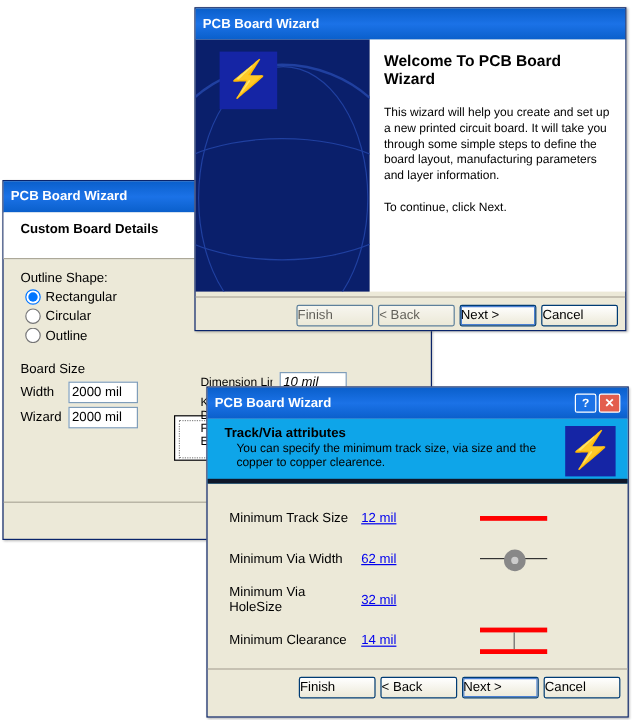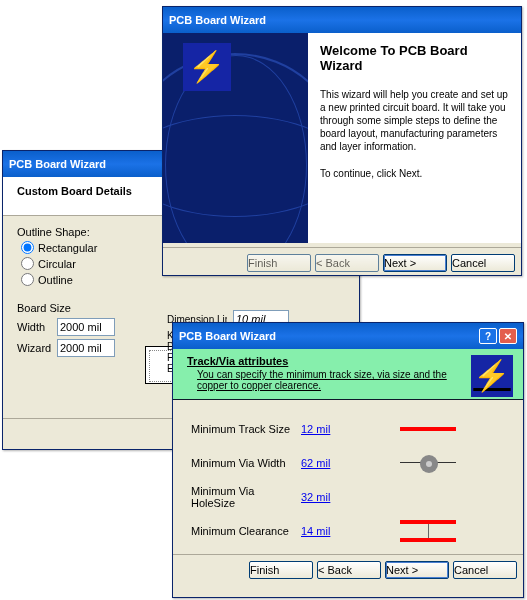--- a/index.html
+++ b/index.html
@@ -33,21 +33,21 @@
 
 
 #w2 { left: 2px; top: 150px; width: 356px; height: 298px; }
 #w2 .hdr { background: #fff; padding: 8px 14px; border-bottom: 1px solid #aca899; height: 22px; }
 #w2 .body2 { padding: 10px 14px; position: relative; }
 .sizebox { border: 1px solid #000; width: 34px; height: 36px; position: absolute; left: 142px; top: 130px; background: #fff; }
 .sizebox::after { content: ""; position: absolute; left: 3px; top: 3px; width: 28px; height: 30px; border: 1px dotted #888; }
 
 
 #w3 { left: 172px; top: 322px; width: 350px; height: 274px; }
-#w3 .hdr3 { background: #86efac; padding: 6px 10px 2px 14px; border-bottom: 1px solid #0f172a; display: flex; text-decoration: underline; }
+#w3 .hdr3 { background: #0ea5e9; padding: 6px 10px 2px 14px; border-bottom: 4px solid #0f172a; display: flex; }
 #w3 .hdr3 .htxt { flex: 1; }
 #w3 .hdr3 .logo3 { width: 42px; height: 42px; background: #1525A5; display: flex; align-items: center; justify-content: center; }
 #w3 .body3 { padding: 12px 18px 2px 18px; }
 .attr-row { display: flex; align-items: center; height: 34px; }
 .attr-row .albl { width: 110px; }
 .attr-row .aval { width: 50px; color: #0000EE; text-decoration: underline; }
 .attr-row .diag { flex: 1; display: flex; justify-content: center; align-items: center; }
 .redbar { width: 56px; height: 4px; background: #FF0000; }
 .clearance { position: relative; width: 56px; height: 22px; }
 .clearance .t, .clearance .b { position: absolute; left: 0; width: 56px; height: 4px; background: #FF0000; }

